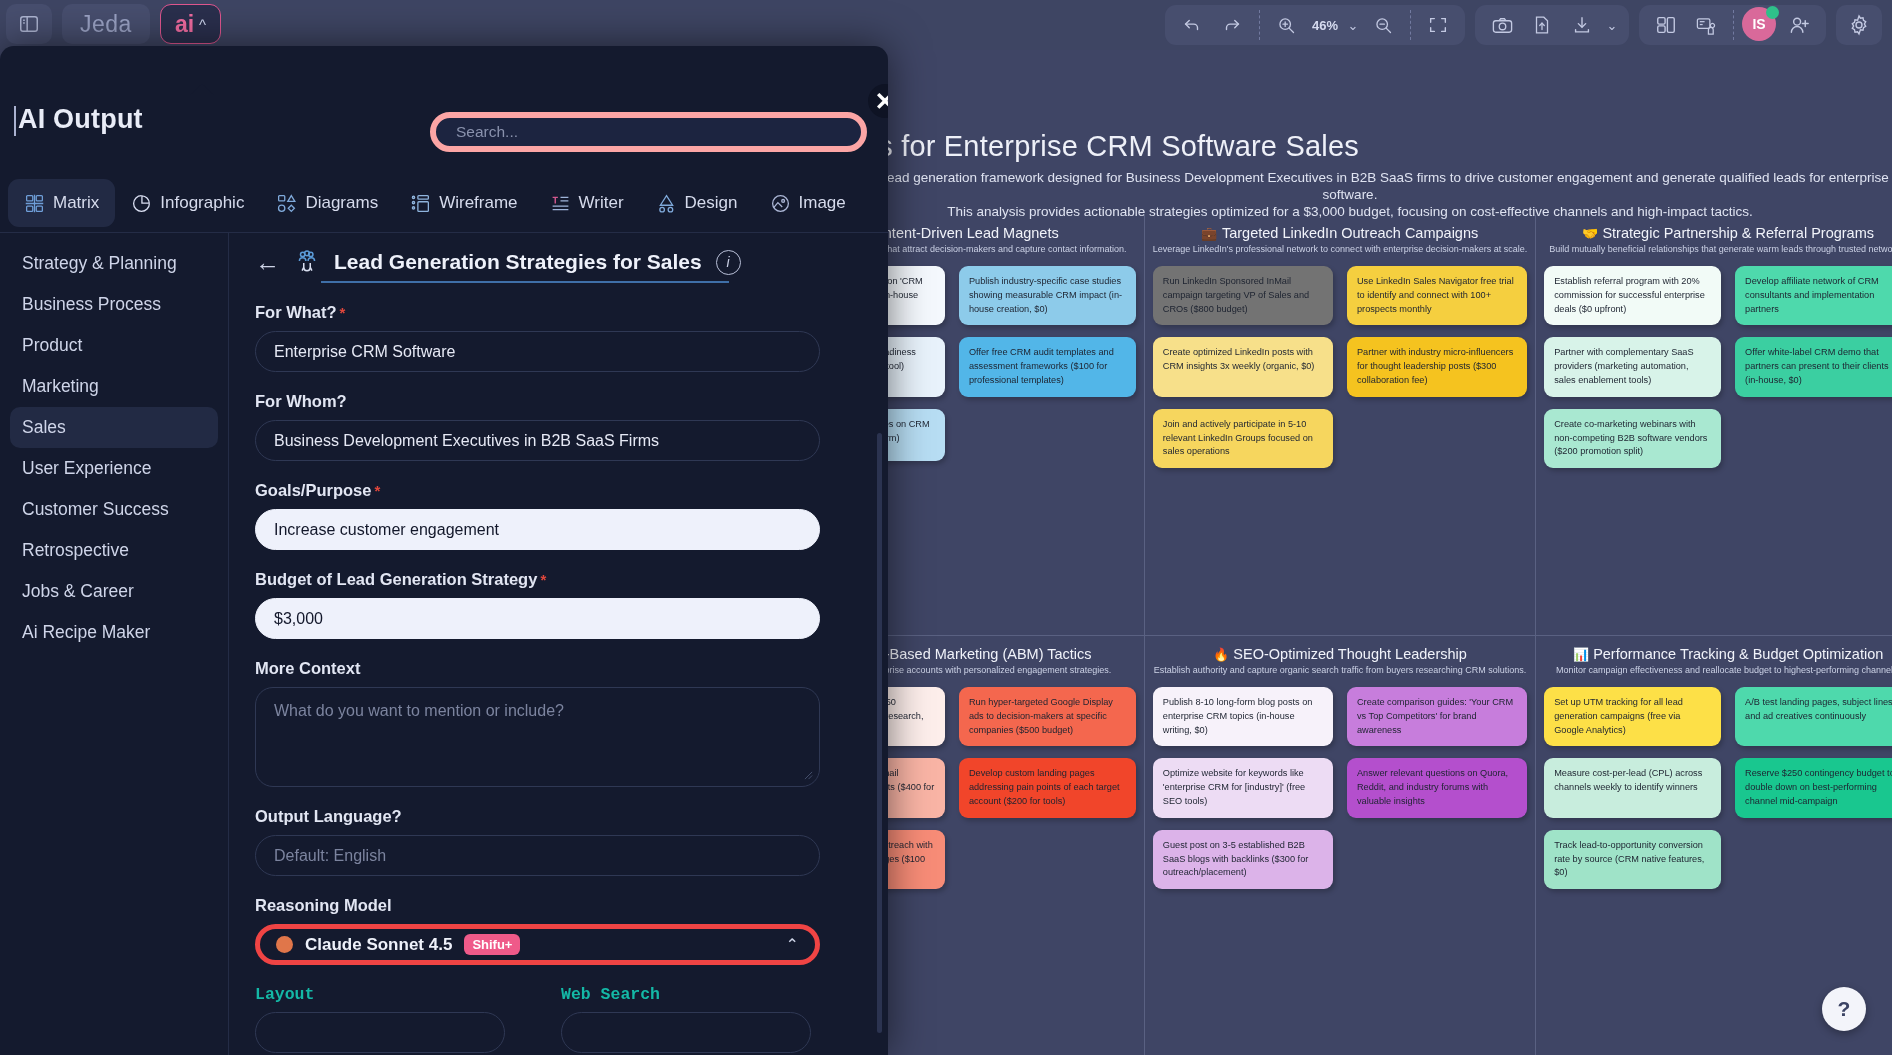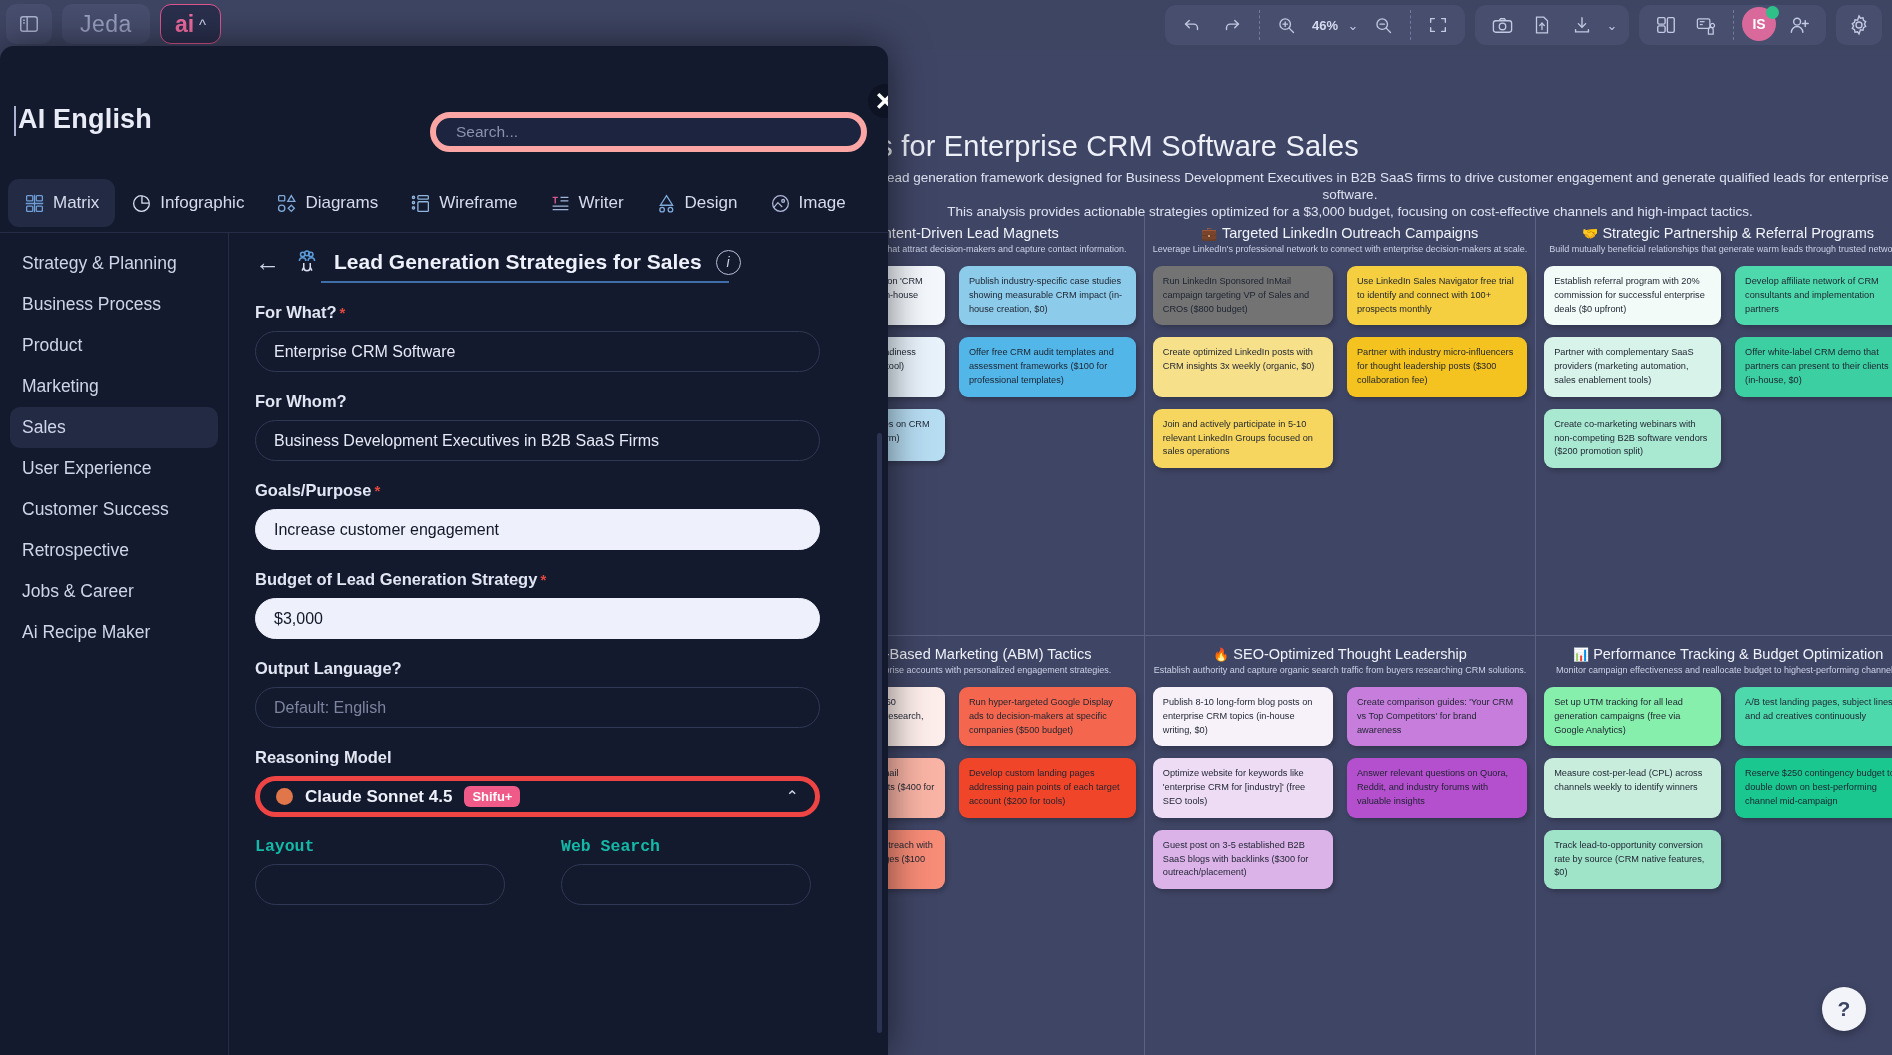--- a/index.html
+++ b/index.html
@@ -307,21 +307,21 @@
           <div class="card" style="background: rgb(237, 220, 244);">Optimize website for keywords like 'enterprise CRM for [industry]' (free SEO tools)</div>
           <div class="card" style="background: rgb(180, 79, 205);">Answer relevant questions on Quora, Reddit, and industry forums with valuable insights</div>
           <div class="card" style="background: rgb(220, 179, 233);">Guest post on 3-5 established B2B SaaS blogs with backlinks ($300 for outreach/placement)</div>
         </div>
       </div>
 
       <div class="quad br q5">
         <div class="quad-title"><span class="qemoji">📊</span><span>Performance Tracking &amp; Budget Optimization</span></div>
         <div class="quad-sub">Monitor campaign effectiveness and reallocate budget to highest-performing channels.</div>
         <div class="cards">
-          <div class="card" style="background: #86efac;">Set up UTM tracking for all lead generation campaigns (free via Google Analytics)</div>
+          <div class="card" style="background: #fde047;">Set up UTM tracking for all lead generation campaigns (free via Google Analytics)</div>
           <div class="card" style="background: rgb(78, 217, 172);">A/B test landing pages, subject lines, and ad creatives continuously</div>
           <div class="card" style="background: rgb(200, 237, 221);">Measure cost-per-lead (CPL) across channels weekly to identify winners</div>
           <div class="card" style="background: rgb(25, 199, 143);">Reserve $250 contingency budget to double down on best-performing channel mid-campaign</div>
           <div class="card" style="background: rgb(159, 227, 200);">Track lead-to-opportunity conversion rate by source (CRM native features, $0)</div>
         </div>
       </div>
     </div>
 
     <div class="canvas-header">
       <div class="topbar-left">
@@ -454,21 +454,21 @@
         </div>
       </div>
     </div>
 
     <div class="help-fab">?</div>
   </div>
 
   <div class="modal">
     <div class="modal-nub"></div>
 
-    <div class="modal-title">AI English</div>
+    <div class="modal-title">AI Output</div>
 
     <div class="search-box">
       <span>Search...</span>
     </div>
 
     <div class="tabs">
       <div class="tab active">
         <span class="ticon">
           <svg width="21" height="21" viewBox="0 0 24 24" fill="none" stroke="#6f9ed8" stroke-width="1.5">
             <rect x="3" y="3" width="7" height="6" rx="1"></rect>
@@ -599,20 +599,30 @@
       <div class="field">
         <div class="field-label"><span>Goals/Purpose</span><span class="req">*</span></div>
         <div class="input light">Increase customer engagement</div>
       </div>
 
       <div class="field">
         <div class="field-label"><span>Budget of Lead Generation Strategy</span><span class="req">*</span></div>
         <div class="input light">$3,000</div>
       </div>
 
+      <div class="field">
+        <div class="field-label">More Context</div>
+        <div class="textarea">
+          <span>What do you want to mention or include?</span>
+          <svg class="grip" viewBox="0 0 10 10" stroke="#5a6party">
+            <line x1="1" y1="9" x2="9" y2="1" stroke="#4a5473" stroke-width="1"></line>
+            <line x1="5" y1="9" x2="9" y2="5" stroke="#4a5473" stroke-width="1"></line>
+          </svg>
+        </div>
+      </div>
 
       <div class="field">
         <div class="field-label">Output Language?</div>
         <div class="input dark placeholder">Default: English</div>
       </div>
 
       <div class="field">
         <div class="field-label">Reasoning Model</div>
         <div class="model-row">
           <span class="model-dot"></span>

